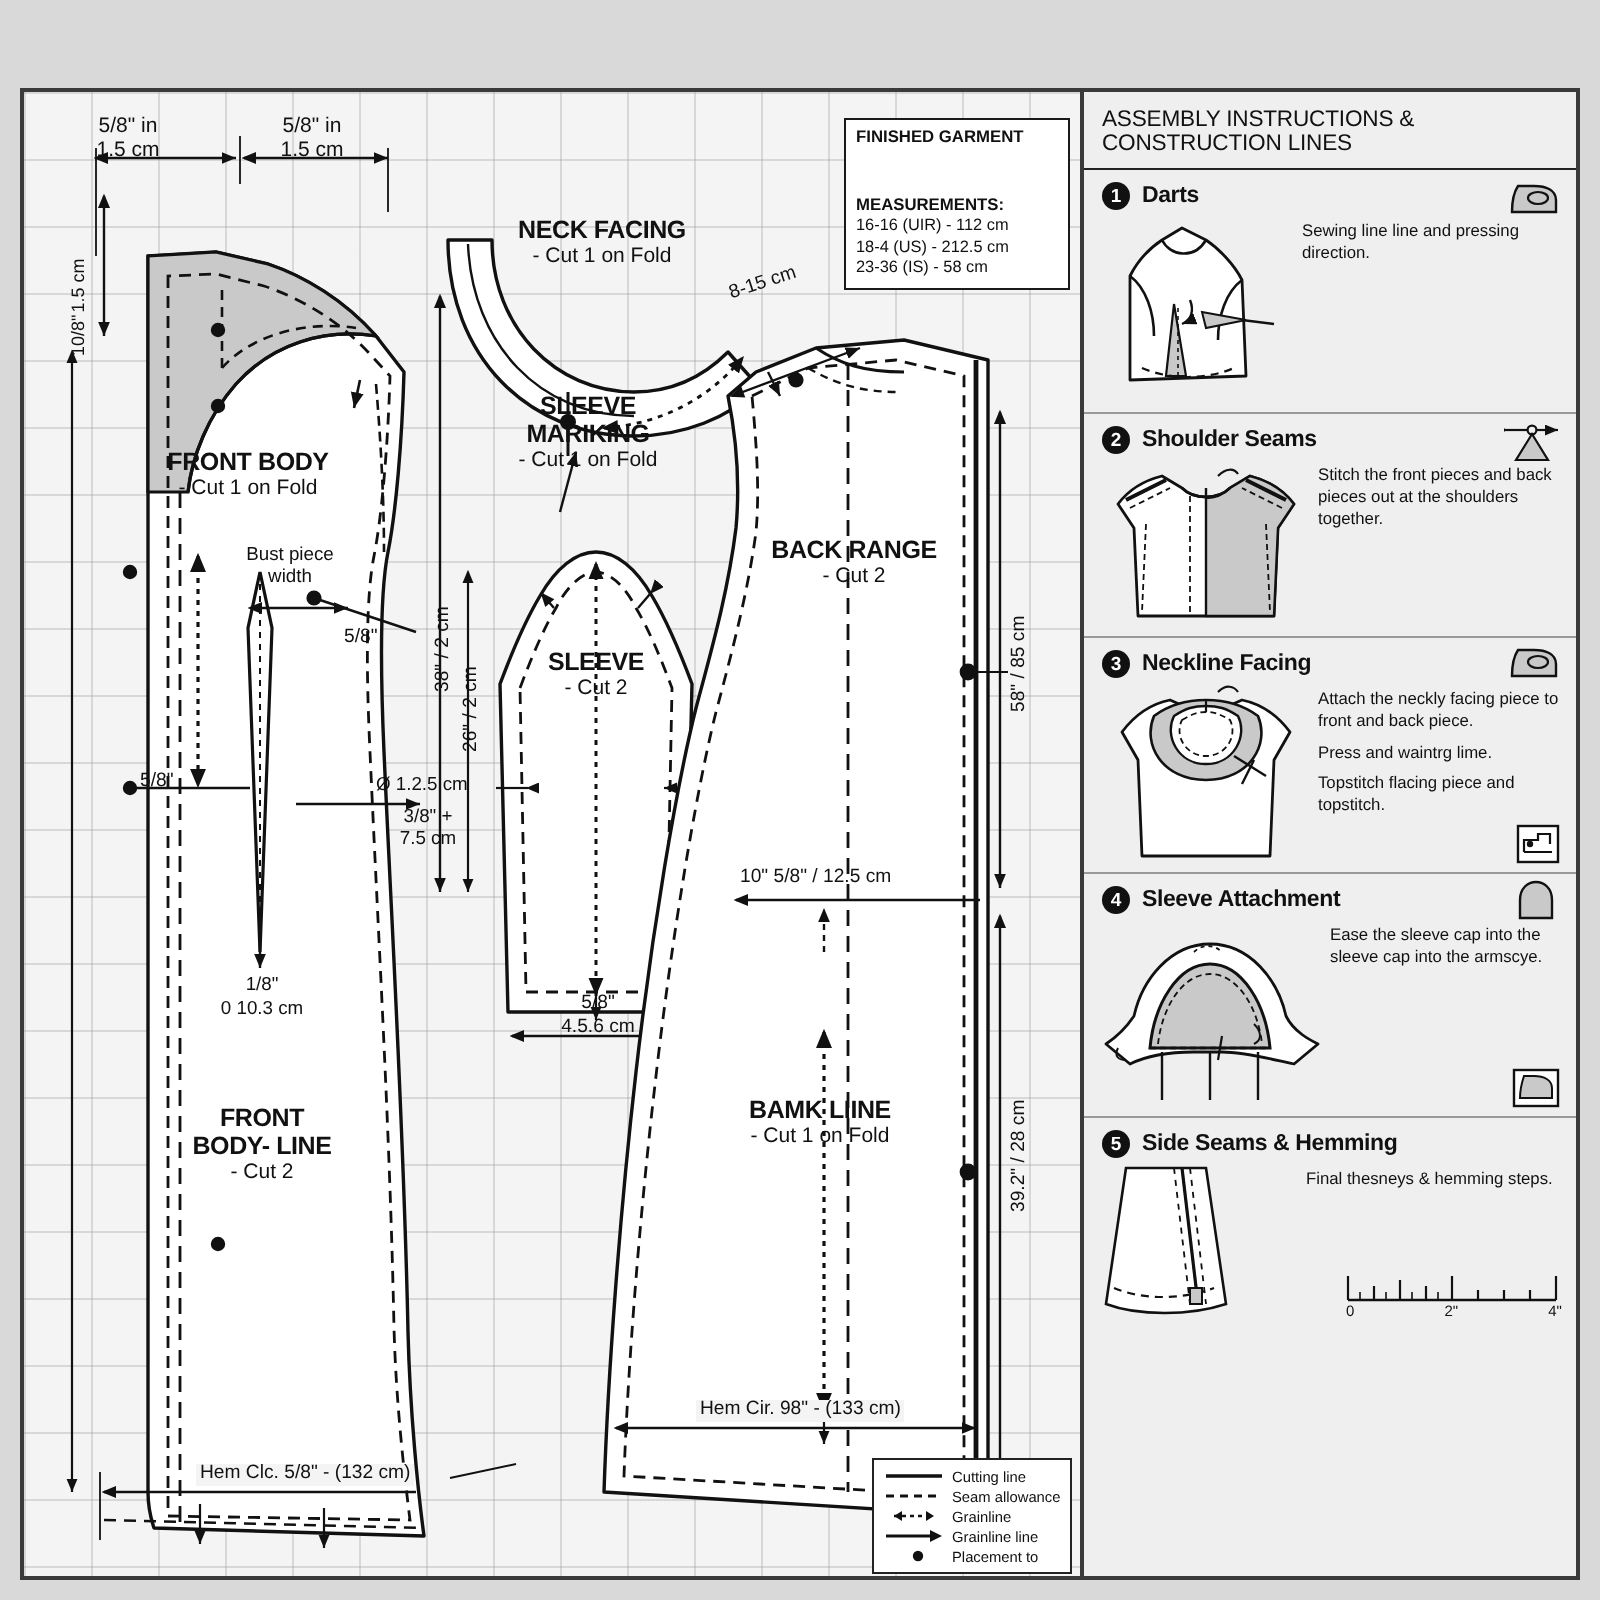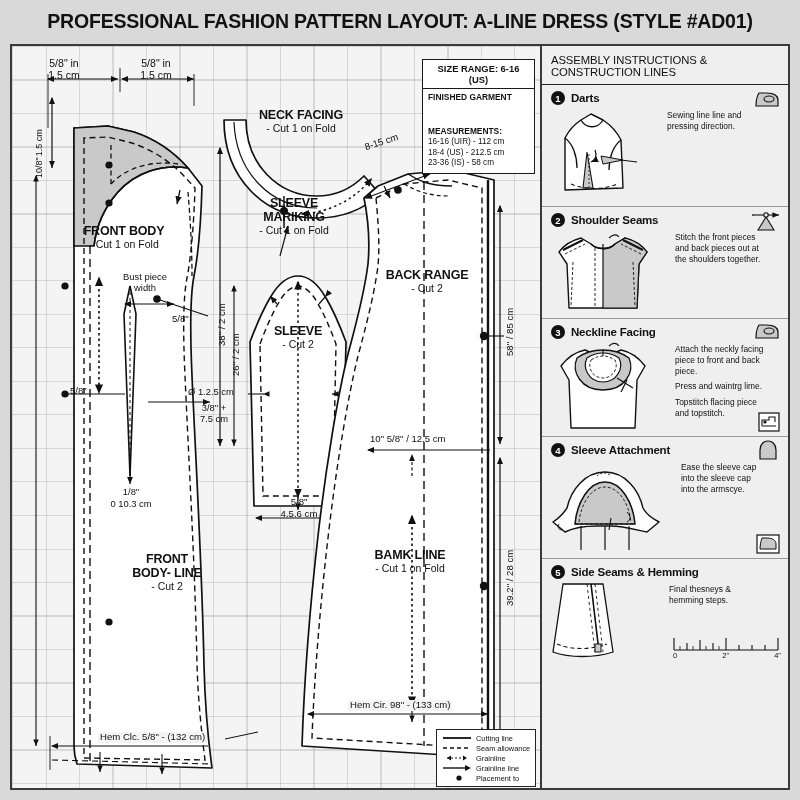--- a/index.html
+++ b/index.html
@@ -81,34 +81,31 @@
   .step-head { display:flex; align-items:center; gap:6px; }
   .num {
     width:14px; height:14px; flex:0 0 14px; border-radius:50%;
     background:#111; color:#fff; font-size:9.5px; font-weight:bold;
     display:flex; align-items:center; justify-content:center;
   }
   .step-title { font-size:11.5px; font-weight:bold; letter-spacing:-.2px; }
   .step-body { display:flex; gap:4px; margin-top:3px; }
   .step-fig { flex:0 0 auto; }
   .step-txt { flex:1; padding-top:2px; }
-  .step-txt p { margin:0 16px 5px; font-size:8.4px; line-height:1.28; }
+  .step-txt p { margin:0 0 5px; font-size:8.4px; line-height:1.28; }
   .tool-icon { position:absolute; }
   .fill-g { fill:#c9c9c9; }
   .fill-w { fill:#ffffff; }
   .no-f { fill:none; }
 </style>
 </head>
 <body>
 
 <div id="page">
 
-  <div id="title-bar">
-    <div class="t">PROFESSIONAL FASHION PATTERN LAYOUT: A-LINE DRESS (STYLE #AD01)</div>
-  </div>
 
   <div id="frame">
 
     <div id="pattern-area">
 
       <svg width="528" height="742" viewBox="0 0 528 742">
         <defs>
           <marker id="ar" markerWidth="7" markerHeight="7" refX="6" refY="2.5" orient="auto">
             <path d="M0,0 L6,2.5 L0,5 z" fill="#111"></path>
           </marker>
@@ -291,21 +288,21 @@
       <div class="lbl c" style="left:172px; top:356px; width:60px; font-size:9.4px; line-height:1.2;">
         <div>3/8" +</div>
         <div>7.5 cm</div>
       </div>
 
       <div class="lbl c" style="left:88px; top:440px; width:62px; font-size:9.4px; line-height:1.25;">
         <div>1/8"</div>
         <div>0 10.3 cm</div>
       </div>
 
-      <div style="position:absolute; left:64px; top:506px; width:110px;margin-left:36px;">
+      <div style="position:absolute; left:64px; top:506px; width:110px;">
         <div class="piece-name">FRONT</div>
         <div class="piece-name">BODY- LINE</div>
         <div class="piece-cut">- Cut 2</div>
       </div>
 
       <div style="position:absolute; left:214px; top:62px; width:150px;">
         <div class="piece-name">NECK FACING</div>
         <div class="piece-cut">- Cut 1 on Fold</div>
       </div>
 
@@ -340,21 +337,20 @@
       <div style="position:absolute; left:338px; top:502px; width:120px;">
         <div class="piece-name">BAMK LIINE</div>
         <div class="piece-cut">- Cut 1 on Fold</div>
       </div>
 
       <div class="lbl" style="left:336px; top:654px; font-size:9.6px; background:#f4f4f4; padding:0 2px; white-space:nowrap;">Hem Cir. 98" - (133 cm)</div>
 
       <div class="lbl" style="left:86px; top:686px; font-size:9.6px; background:#f4f4f4; padding:0 2px; white-space:nowrap;">Hem Clc. 5/8" - (132 cm)</div>
 
       <div id="size-box">
-        <div class="hd">SIZE RANGE: 6-16 (US)</div>
         <div class="bd">
           <div class="ttl">FINISHED GARMENT</div>
           <div class="ttl" style="margin-bottom:1px;margin-top:24px;">MEASUREMENTS:</div>
           <div class="row">16-16 (UIR) - 112 cm</div>
           <div class="row">18-4 (US) - 212.5 cm</div>
           <div class="row">23-36 (IS) - 58 cm</div>
         </div>
       </div>
 
       <div id="legend">

